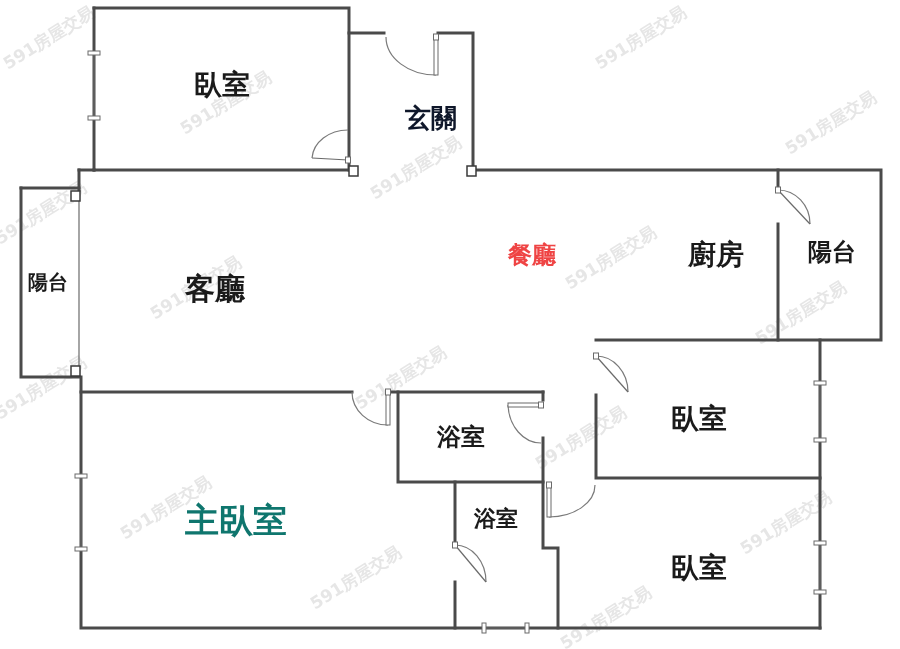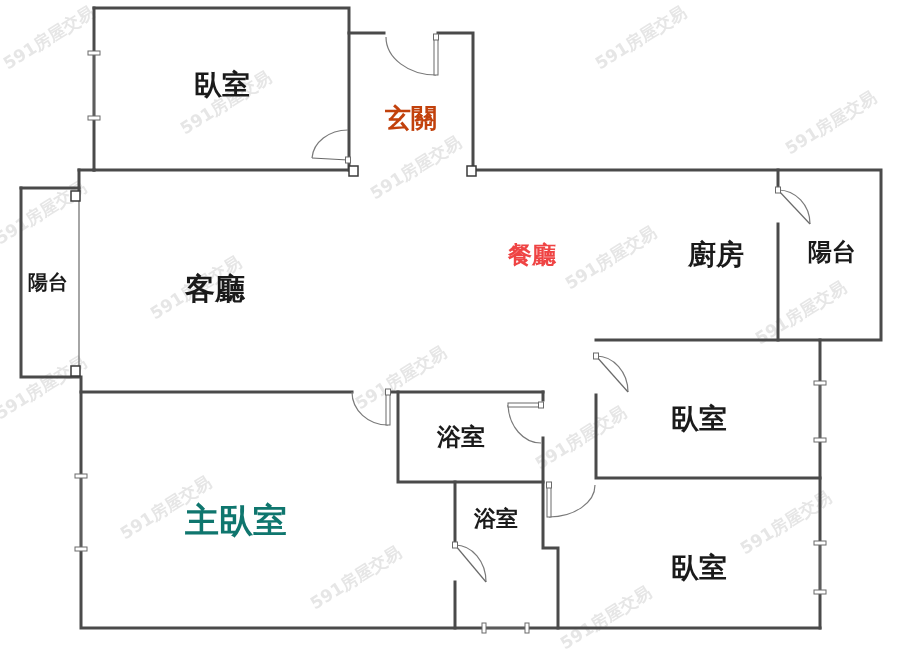--- a/index.html
+++ b/index.html
@@ -134,21 +134,21 @@
   <g id="posts-layer">
       <rect x="349" y="166" width="9" height="10" class="post"></rect>
       <rect x="467" y="166" width="9" height="10" class="post"></rect>
       <rect x="71" y="191" width="9" height="10" class="post"></rect>
       <rect x="71" y="366" width="9" height="10" class="post"></rect>
     </g>
 </svg>
 
 <div id="labels">
   <div class="label" style="left: 222px; top: 85px; font-size: 28px; color: rgb(26, 26, 26);">臥室</div>
-  <div class="label" style="left: 411px; top: 118px; font-size: 26px; color: #c2410c;">玄關</div>
+  <div class="label" style="left: 431px; top: 118px; font-size: 26px; color: #0f172a;">玄關</div>
   <div class="label" style="left: 215px; top: 289px; font-size: 30px; color: rgb(26, 26, 26);">客廳</div>
   <div class="label" style="left: 532px; top: 255px; font-size: 24px; color: #ef4444;">餐廳</div>
   <div class="label" style="left: 716px; top: 255px; font-size: 28px; color: rgb(26, 26, 26); text-align: right;">廚房</div>
   <div class="label" style="left: 832px; top: 252px; font-size: 24px; color: rgb(26, 26, 26);">陽台</div>
   <div class="label" style="left: 48px; top: 282px; font-size: 20px; color: rgb(26, 26, 26);">陽台</div>
   <div class="label" style="left: 461px; top: 437px; font-size: 24px; color: rgb(26, 26, 26);">浴室</div>
   <div class="label" style="left: 496px; top: 519px; font-size: 22px; color: rgb(26, 26, 26);">浴室</div>
   <div class="label" style="left: 699px; top: 419px; font-size: 28px; color: rgb(26, 26, 26);">臥室</div>
   <div class="label" style="left: 699px; top: 568px; font-size: 28px; color: rgb(26, 26, 26);">臥室</div>
   <div class="label" style="left: 236px; top: 520px; font-size: 34px; color: #0f766e;">主臥室</div>

